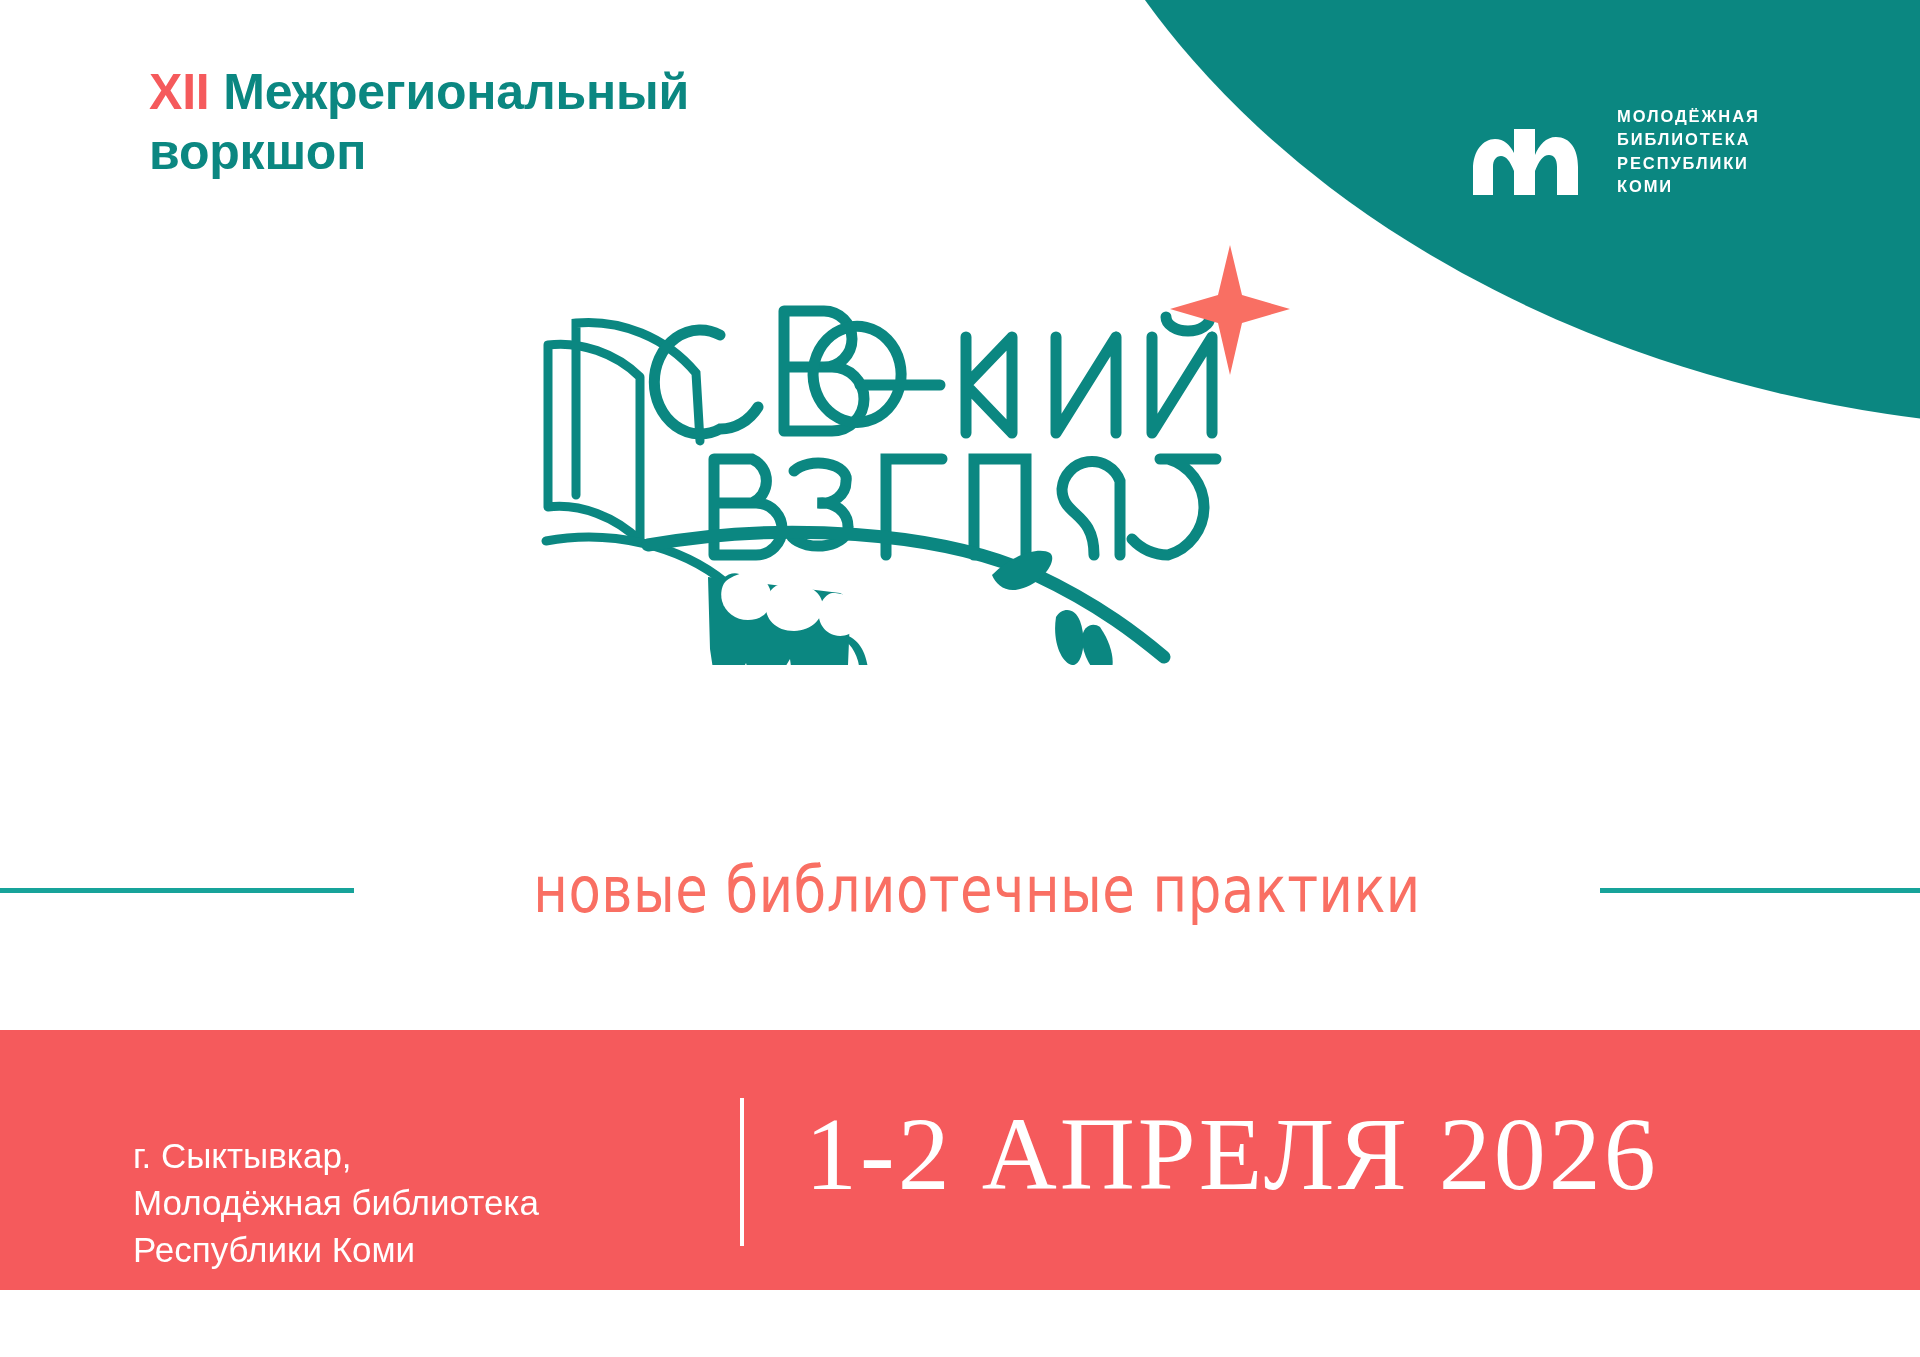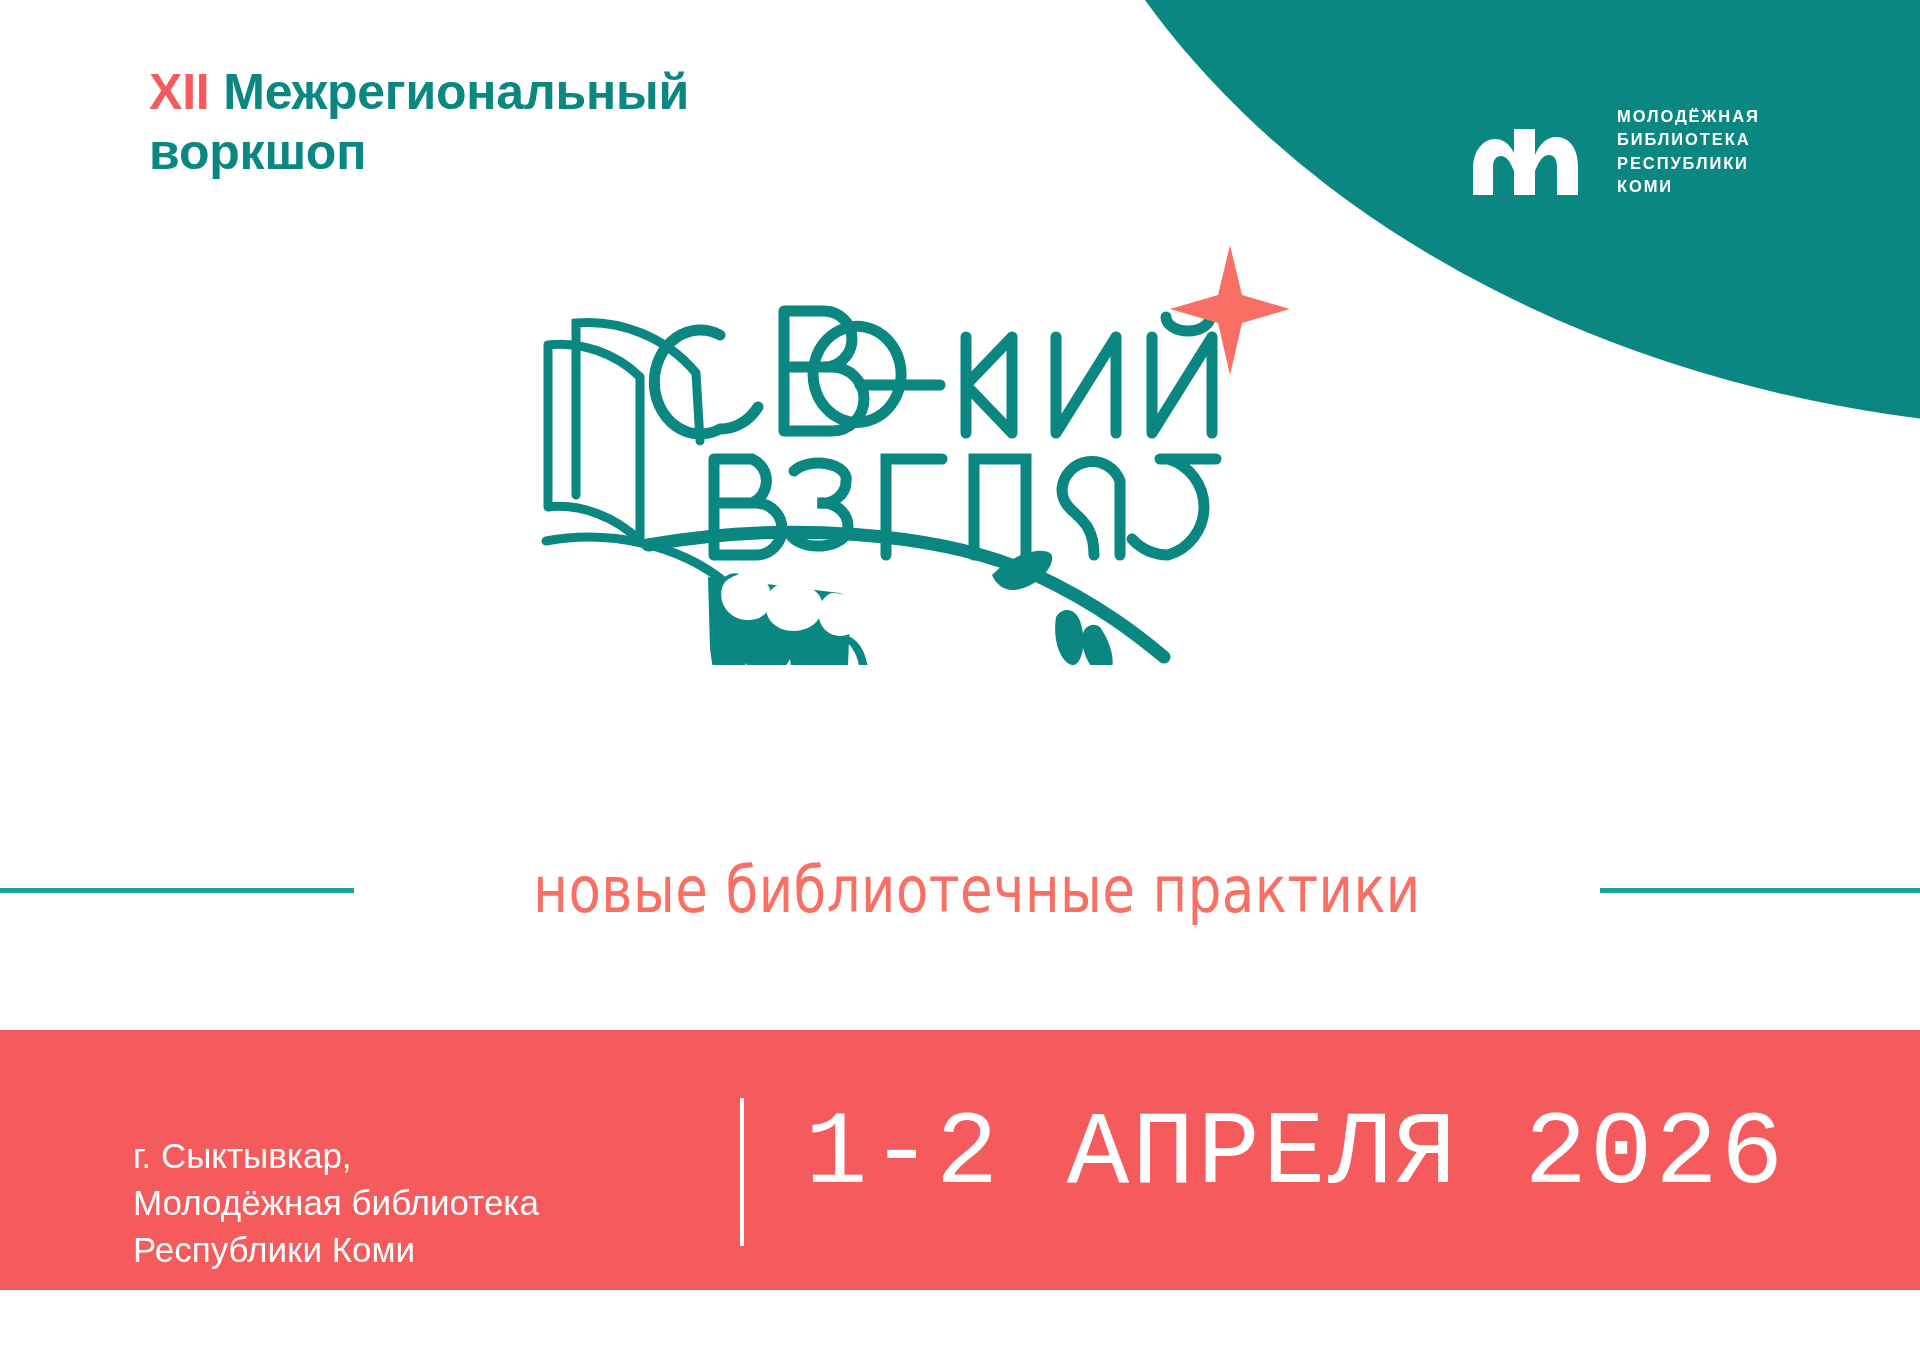--- a/index.html
+++ b/index.html
@@ -138,21 +138,21 @@
     background: #ffffff;
   }
   .dateline {
     position: absolute;
     left: 805px;
     top: 1097px;
     color: #ffffff;
     font-size: 104px;
     font-weight: 400;
     letter-spacing: 3px;
-    font-family: Liberation Mono, monospace;
+    font-family: Liberation Serif, serif;
     white-space: nowrap;
     line-height: 1.1;
   }
 </style>
 </head>
 <body>
 
 <div id="poster">
 
   <div class="teal-arc"></div>

